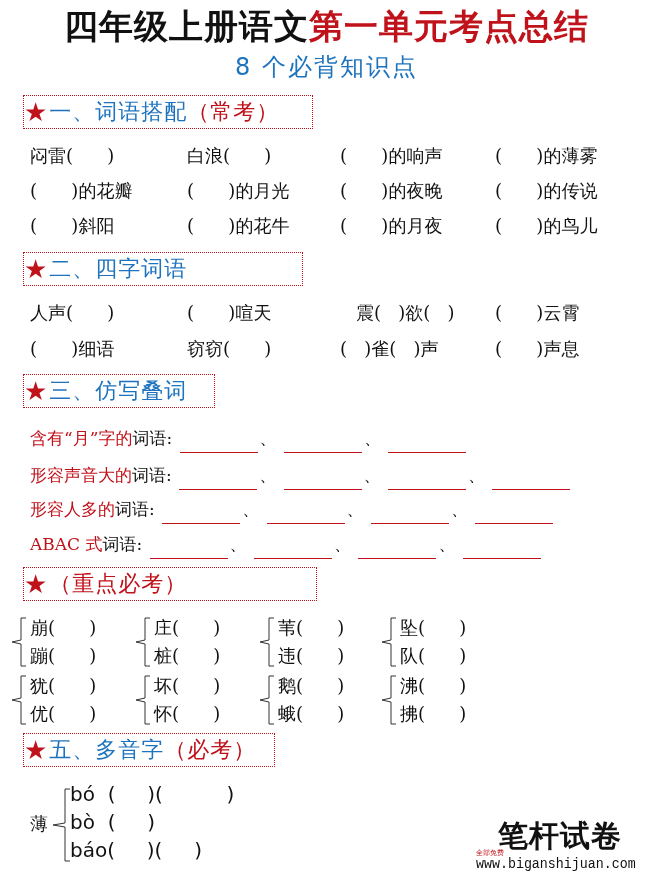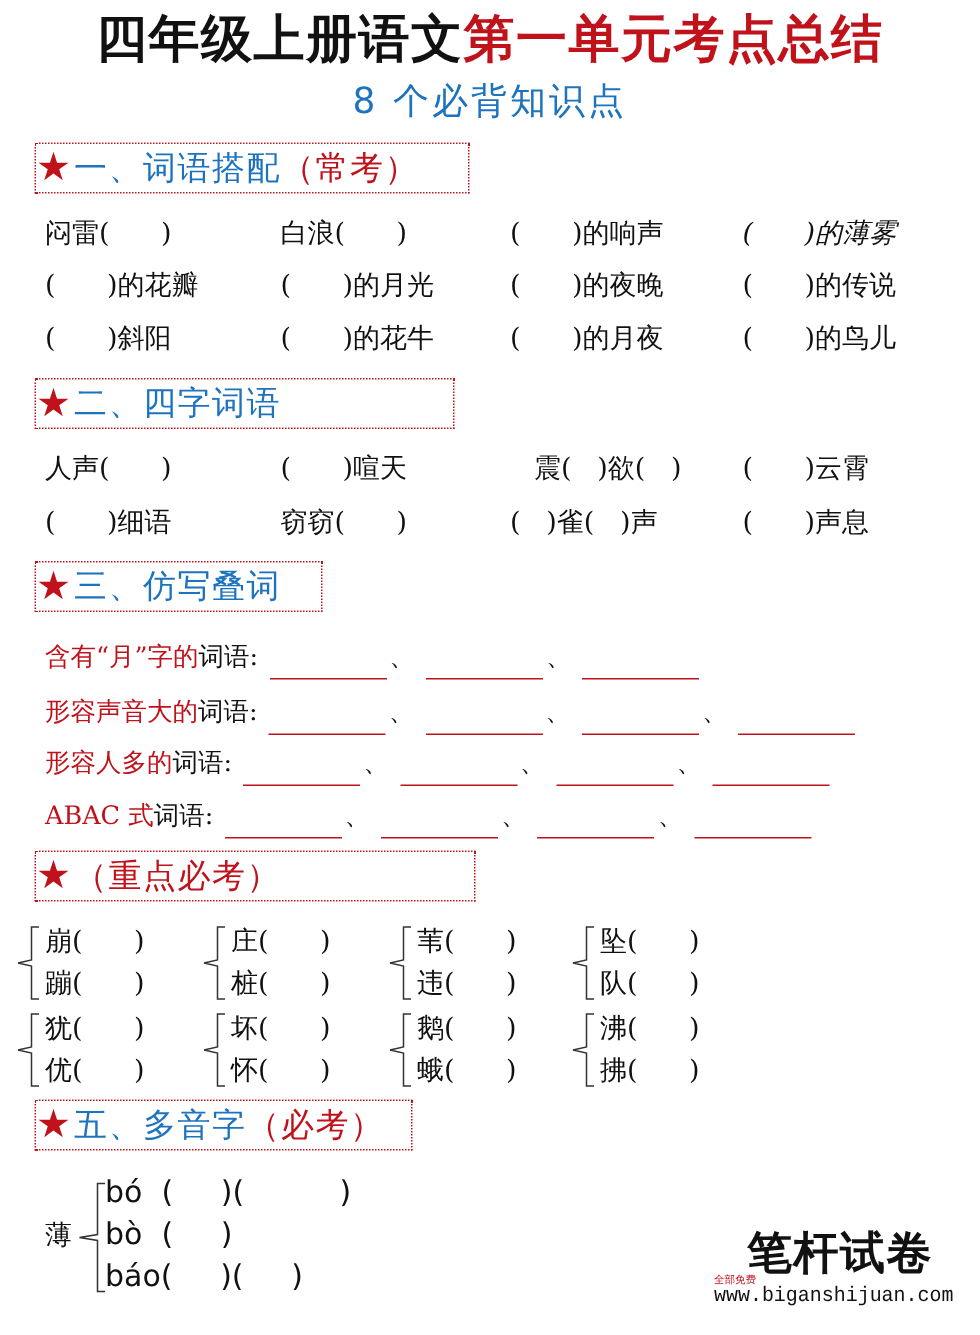--- a/index.html
+++ b/index.html
@@ -43,21 +43,21 @@
 
 <div class="sec-head" style="top:95px; width:290px;">
   <span class="star">★</span>
   <span class="sec-title">一、词语搭配</span>
   <span class="sec-note">（常考）</span>
 </div>
 <div class="row" style="top:141px;">
   <span class="cell" style="left:0;">闷雷(      )</span>
   <span class="cell" style="left:157px;">白浪(      )</span>
   <span class="cell" style="left:310px;">(      )的响声</span>
-  <span class="cell" style="left:465px;font-style:italic;">(      )的薄雾</span>
+  <span class="cell" style="left:465px;">(      )的薄雾</span>
 </div>
 <div class="row" style="top:176px;">
   <span class="cell" style="left:0;">(      )的花瓣</span>
   <span class="cell" style="left:157px;">(      )的月光</span>
   <span class="cell" style="left:310px;">(      )的夜晚</span>
   <span class="cell" style="left:465px;">(      )的传说</span>
 </div>
 <div class="row" style="top:211px;">
   <span class="cell" style="left:0;">(      )斜阳</span>
   <span class="cell" style="left:157px;">(      )的花牛</span>

